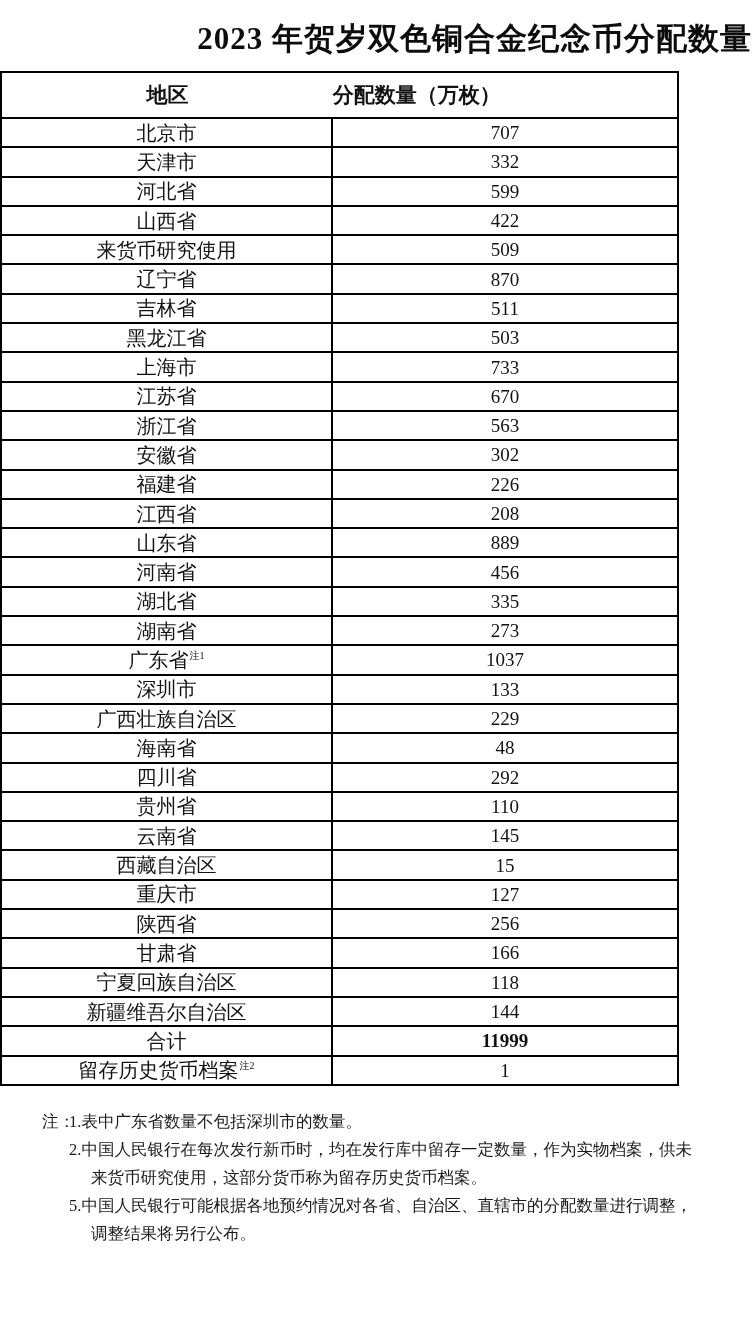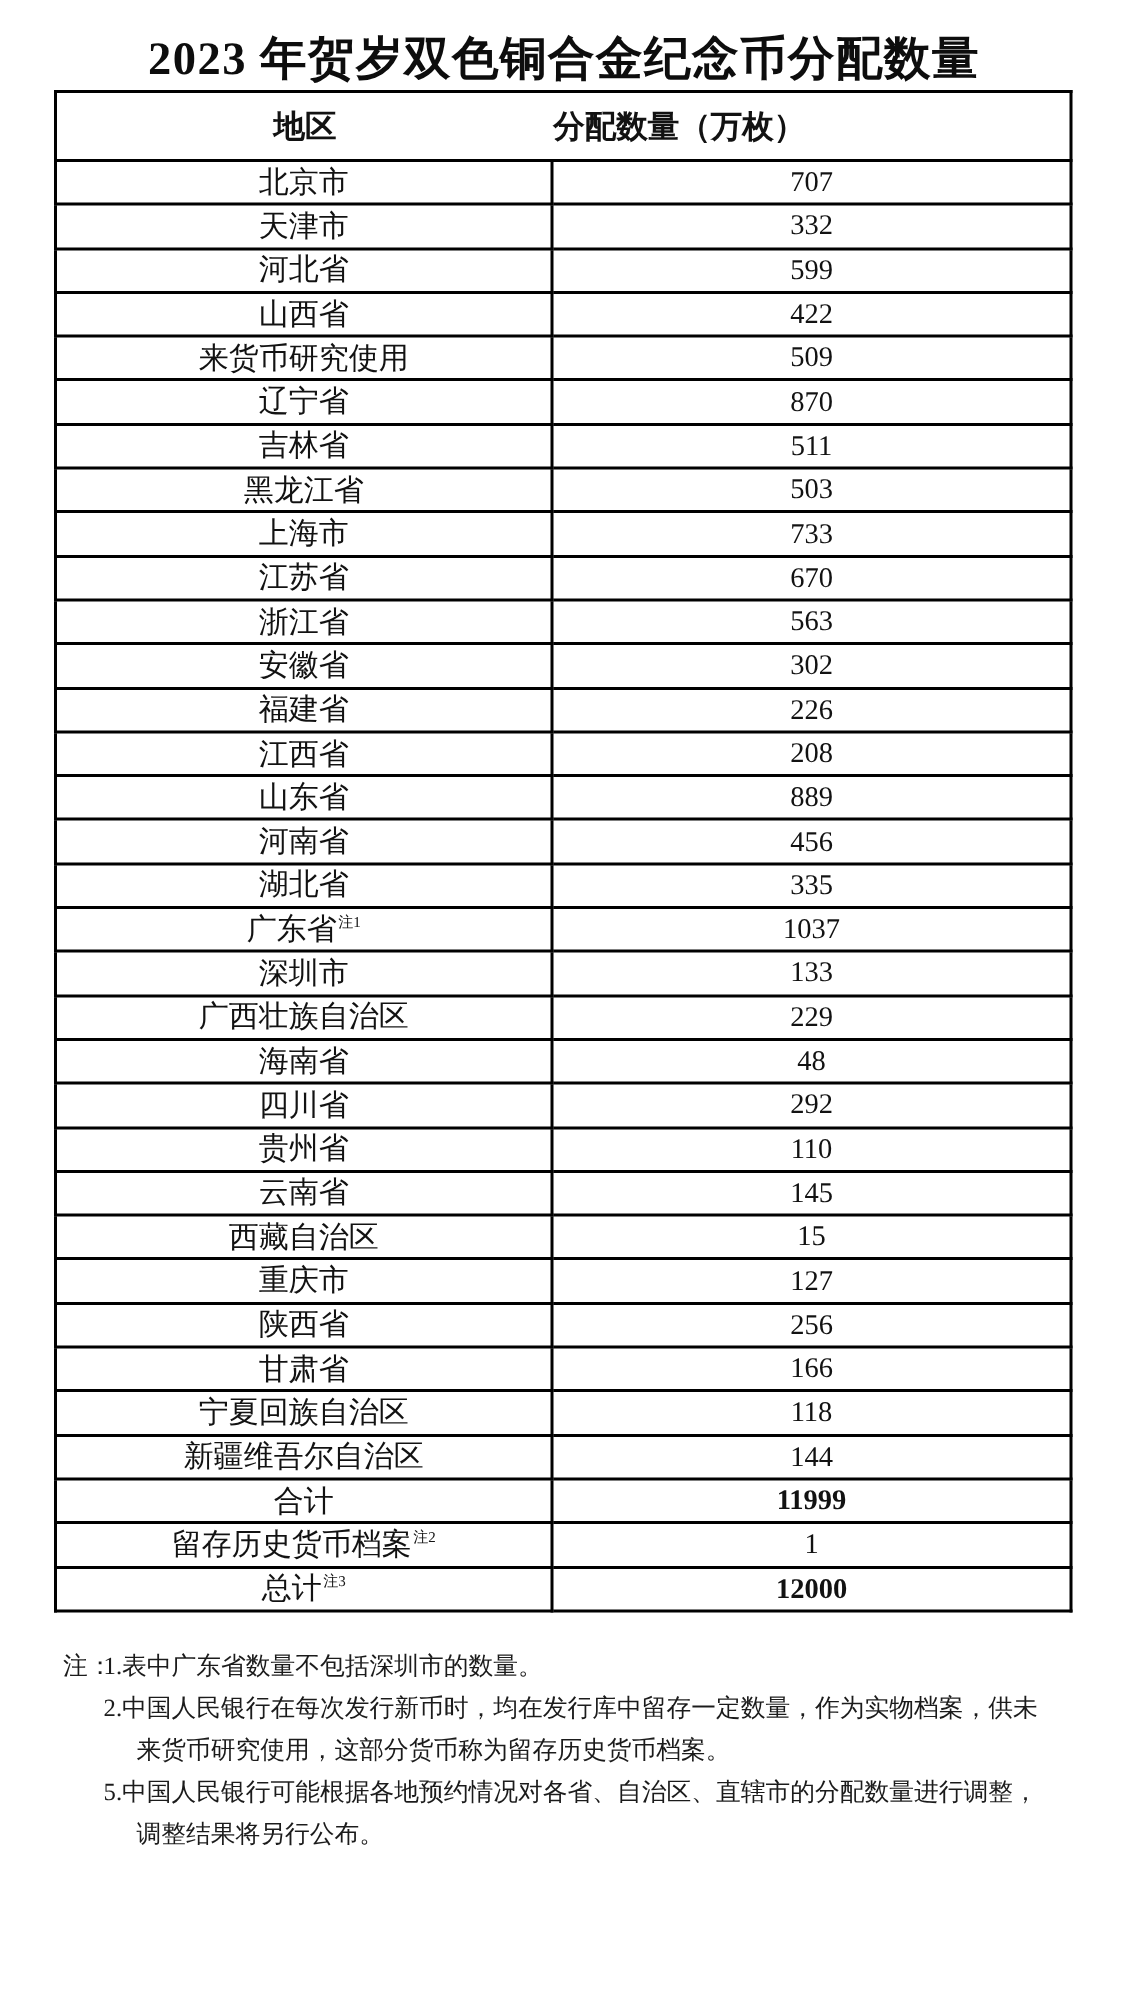--- a/index.html
+++ b/index.html
@@ -9,31 +9,30 @@
   }
   body {
     width: 752px;
     height: 1335px;
     font-family: "Liberation Serif", "DejaVu Serif", serif;
     color: #121212;
     position: relative;
     overflow: hidden;
   }
   .page-title {
-    text-align: center;
+    text-align: right;
     font-size: 31px;
     font-weight: bold;
-    margin: 18px 0 0 0;
+    margin: 18px 0 11px 0;
     letter-spacing: 1px;
     color: #0d0d0d;
   }
   table.alloc {
     border-collapse: collapse;
     table-layout: fixed;
-    margin-left: 36px;
     width: 679px;
     background: #fff;
   }
   table.alloc th, table.alloc td {
     border: 2px solid #000;
     padding: 0;
     text-align: center;
     vertical-align: middle;
   }
   tr.header-row th {
@@ -172,20 +171,24 @@
   <tr class="data-row">
     <td class="region-cell">河南省</td>
     <td class="value-cell">456</td>
   </tr>
 
   <tr class="data-row">
     <td class="region-cell">湖北省</td>
     <td class="value-cell">335</td>
   </tr>
 
+  <tr class="data-row">
+    <td class="region-cell">湖南省</td>
+    <td class="value-cell">273</td>
+  </tr>
 
   <tr class="data-row">
     <td class="region-cell">广东省<sup class="note-sup">注1</sup></td>
     <td class="value-cell">1037</td>
   </tr>
 
   <tr class="data-row">
     <td class="region-cell">深圳市</td>
     <td class="value-cell">133</td>
   </tr>
@@ -249,24 +252,20 @@
   <tr class="data-row">
     <td class="region-cell">合计</td>
     <td class="value-cell bold">11999</td>
   </tr>
 
   <tr class="data-row">
     <td class="region-cell">留存历史货币档案<sup class="note-sup">注2</sup></td>
     <td class="value-cell">1</td>
   </tr>
 
-  <tr class="data-row">
-    <td class="region-cell">总计<sup class="note-sup">注3</sup></td>
-    <td class="value-cell bold">12000</td>
-  </tr>
 </tbody>
 </table>
 
 <div class="notes">
   <div class="note-prefix">注：</div>
   <div class="note-items">
       <div class="note-item">
         <div class="note-line">1.表中广东省数量不包括深圳市的数量。</div>
       </div>
       <div class="note-item">

